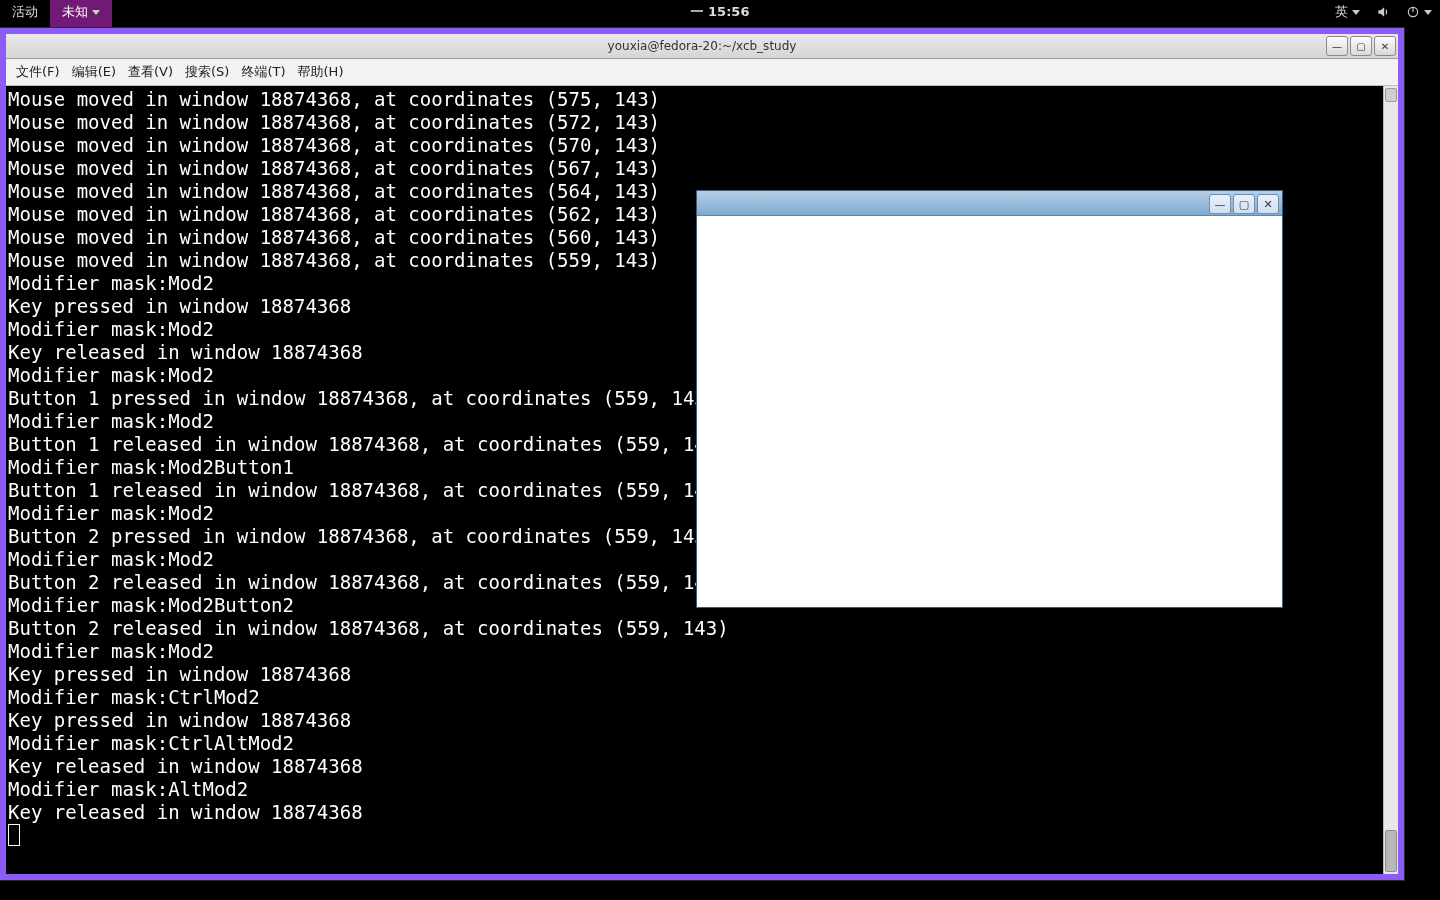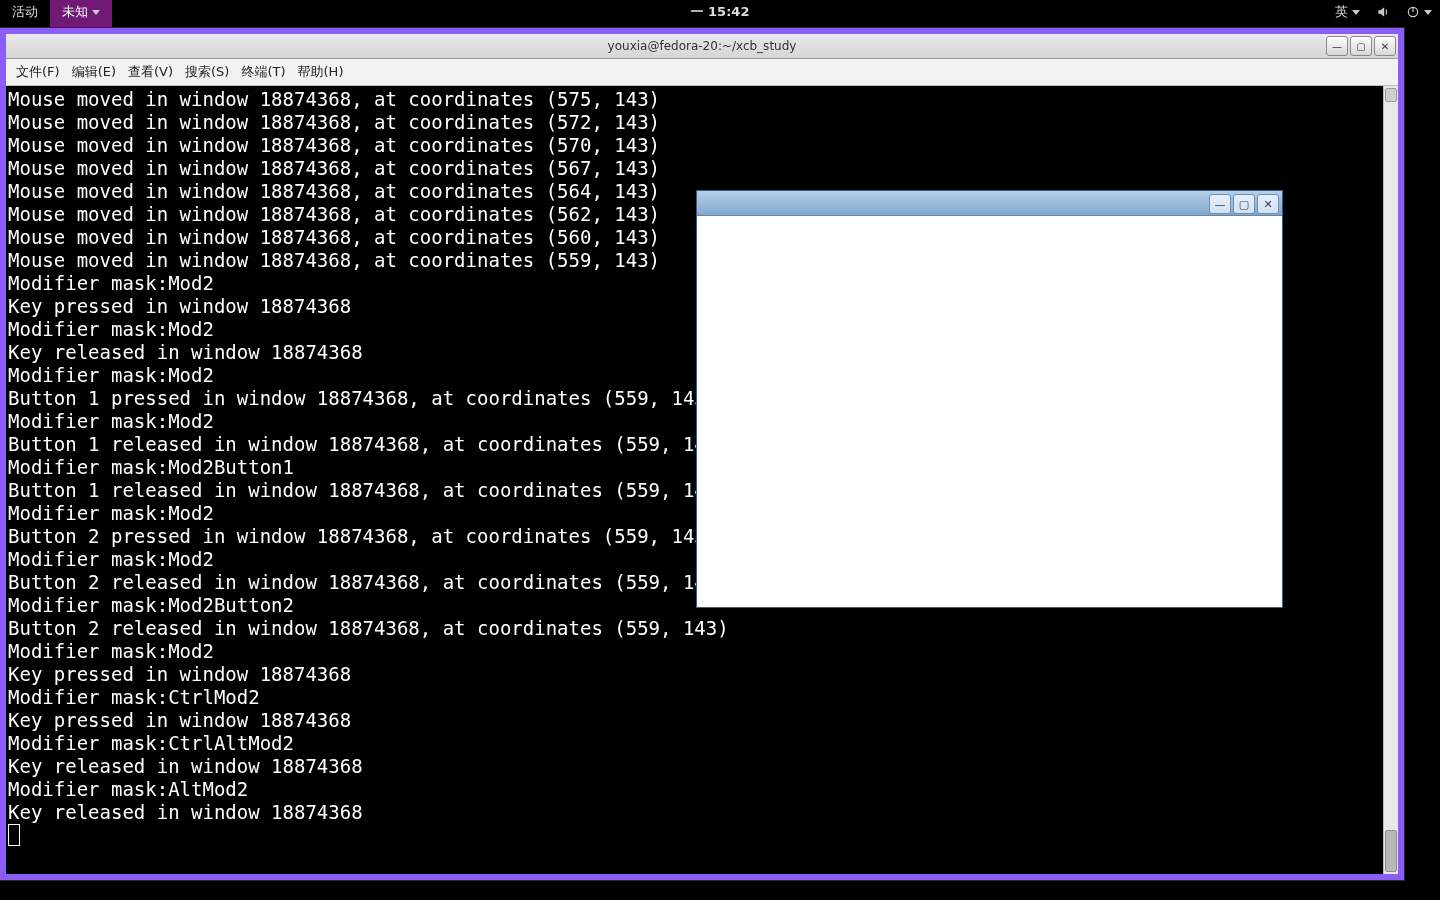--- a/index.html
+++ b/index.html
@@ -36,21 +36,21 @@
 <body>
 
 <div class="panel">
   <div class="left">
     <div class="btn">活动</div>
     <div class="btn app">
       <span>未知</span>
       <span class="caret-down"></span>
     </div>
   </div>
-  <div class="center">一 15:42</div>
+  <div class="center">一 15:56</div>
   <div class="right">
     <div class="item">
       <span>英</span>
       <span class="caret-down"></span>
     </div>
     <div class="item">
       <svg class="icon" viewBox="0 0 24 24">
           <path d="M4 9v6h4l6 5V4l-6 5H4z" fill="#ccc" stroke="none"></path>
           <path d="M17 8c1.5 1.5 1.5 6.5 0 8"></path>
         </svg>

